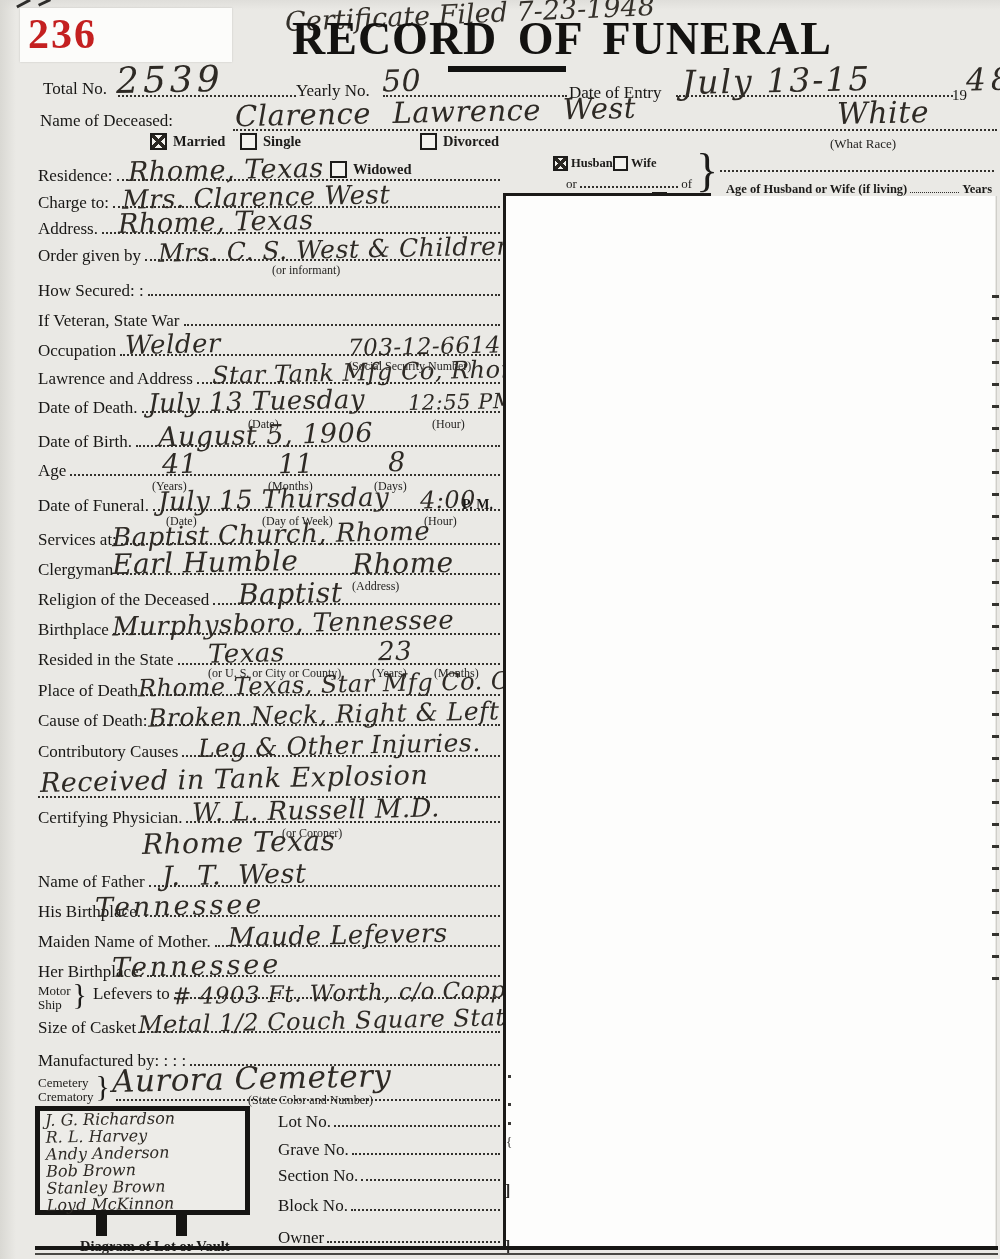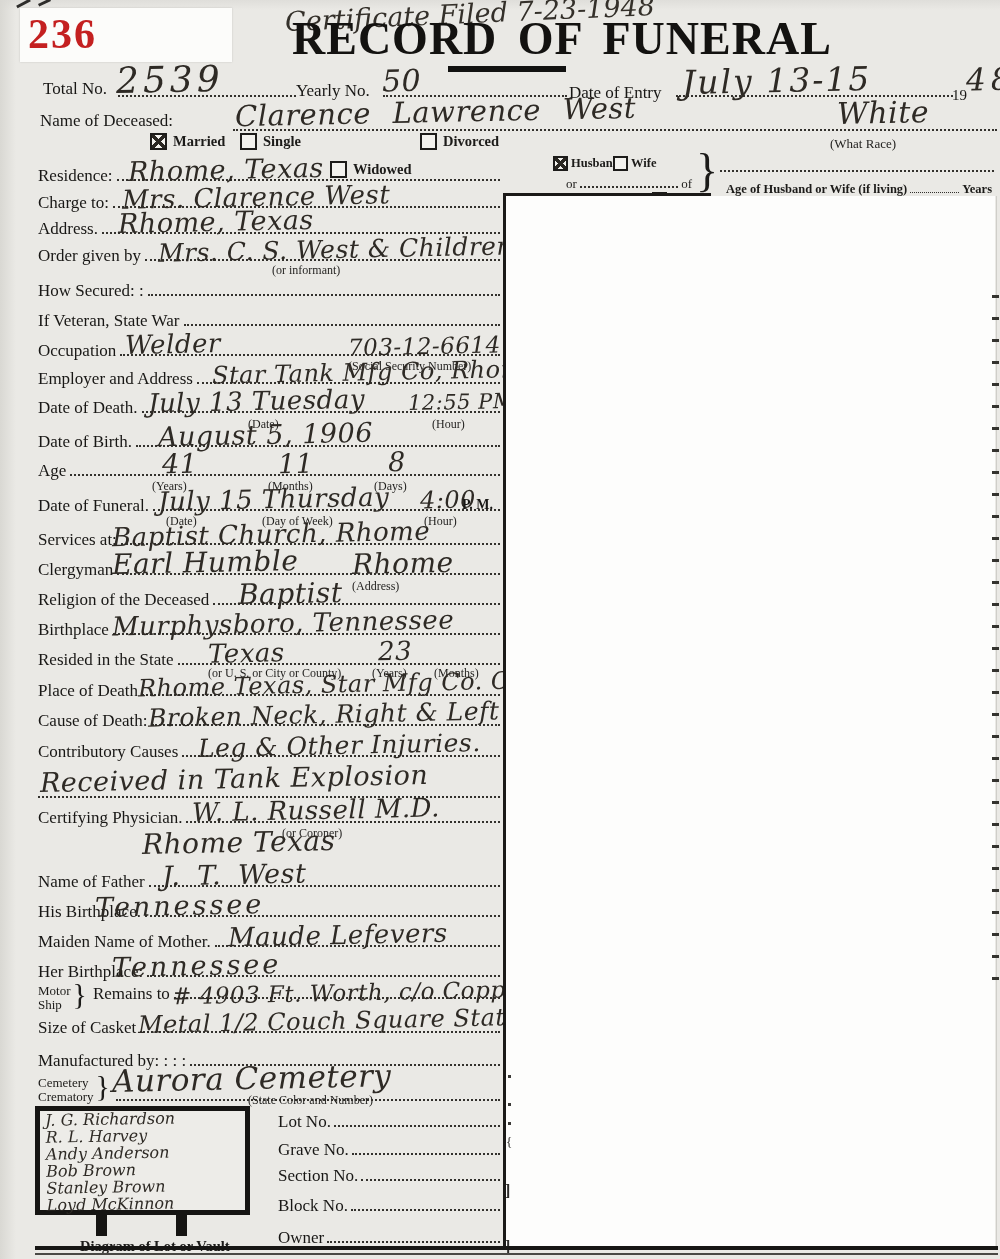--- a/index.html
+++ b/index.html
@@ -152,21 +152,21 @@
 
   <div class="frow" style="top:341px">
     <span class="lbl">Occupation</span>
       <span class="dots"></span>
   </div>
   <span class="hw" style="left:125px;top:331px;font-size:26px;">Welder</span>
   <span class="hw" style="left:348px;top:335px;font-size:23px;">703-12-6614</span>
   <span class="sub" style="left:348px;top:359px;">(Social Security Number)</span>
 
   <div class="frow" style="top:369px">
-    <span class="lbl">Employer and Address</span>
+    <span class="lbl">Lawrence and Address</span>
       <span class="dots"></span>
   </div>
   <span class="hw" style="left:212px;top:360px;font-size:24px;">Star Tank Mfg Co, Rhome.</span>
 
   <div class="frow" style="top:398px">
     <span class="lbl">Date of Death.</span>
       <span class="dots"></span>
   </div>
   <span class="hw" style="left:148px;top:388px;font-size:26px;">July 13 Tuesday</span>
   <span class="hw" style="left:408px;top:392px;font-size:21px;">12:55 PM</span>
@@ -289,21 +289,21 @@
 
   <div class="frow" style="top:962px">
     <span class="lbl">Her Birthplace:</span>
       <span class="dots"></span>
   </div>
   <span class="hw" style="left:112px;top:952px;font-size:27px;letter-spacing:3px;">Tennessee</span>
 
   <div class="frow" style="top:984px">
     <span class="stack"><span>Motor</span><br><span>Ship</span></span>
     <span class="brace" style="font-size:30px;transform:translateY(-2px);">}</span>
-    <span class="lbl" style="margin-left:4px;">Remains to</span>
+    <span class="lbl" style="margin-left:4px;">Lefevers to</span>
     <span class="dots"></span>
   </div>
   <span class="hw" style="left:172px;top:981px;font-size:23px;"># 4903 Ft. Worth, c/o Coppertone</span>
 
   <div class="frow" style="top:1018px">
     <span class="lbl">Size of Casket</span>
       <span class="dots"></span>
   </div>
   <span class="hw" style="left:138px;top:1009px;font-size:24px;">Metal 1/2 Couch Square State</span>
   <span class="sub" style="left:248px;top:1093px;">(State Color and Number)</span>

